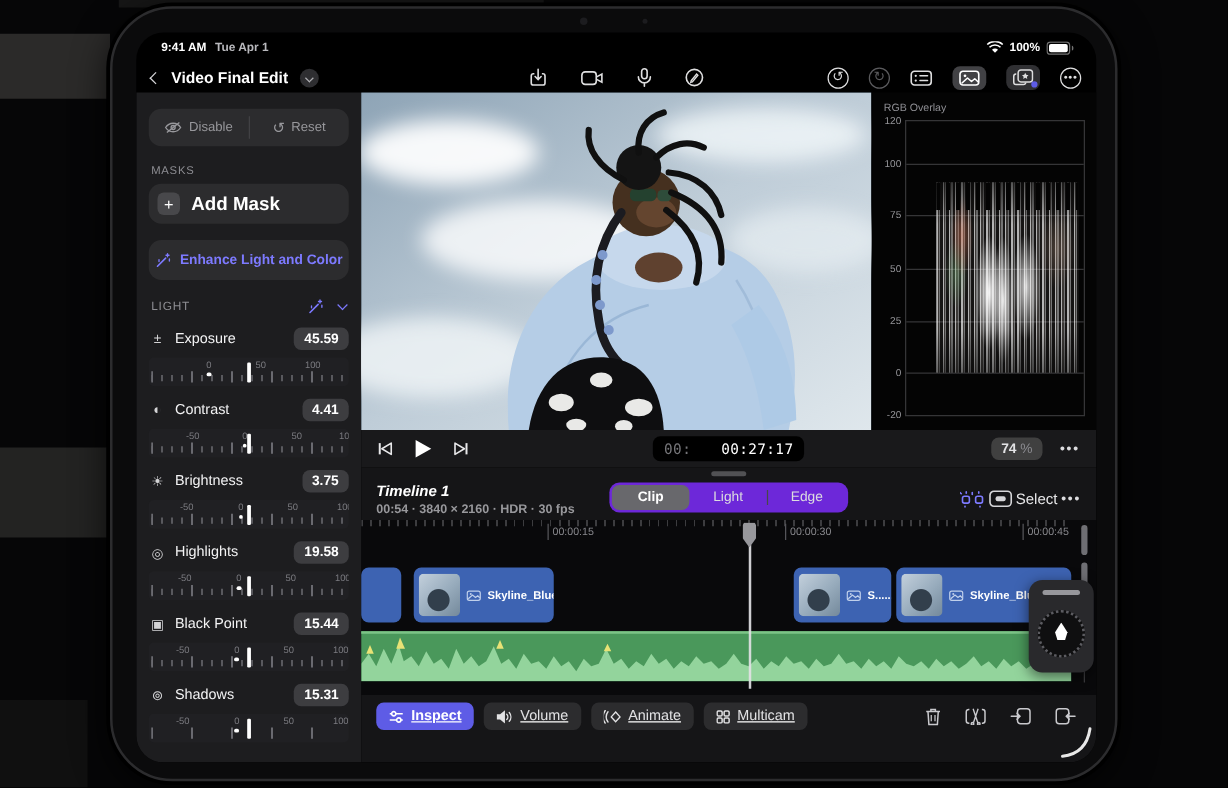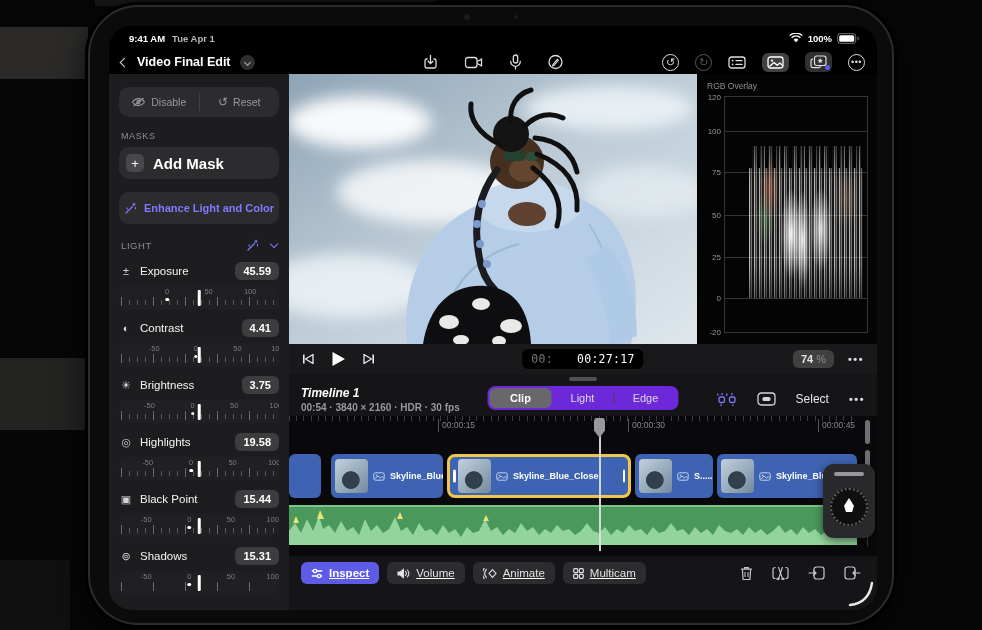--- a/index.html
+++ b/index.html
@@ -101,21 +101,21 @@
   
   .tl { position:absolute; left:180px; top:348px; width:588px; height:236px; background:#151517; }
   .drag-bar { position:absolute; left:50%; top:3px; transform:translateX(-50%); width:28px; height:4px; border-radius:2px; background:#515154; }
   .tl-head { position:absolute; left:0; top:8px; width:100%; height:34px; display:flex; align-items:center; padding:0 12px; }
   .tl-name { font-size:12px; font-weight:bold; color:#fff;font-style:italic; }
   .tl-meta { font-size:10px; color:#98989c; margin-top:2px;font-weight:bold; }
   .seg { position:absolute; left:50%; transform:translateX(-50%); top:4px; background:#6d28d9; border-radius:8px; padding:2px; display:flex; align-items:center; }
   .seg .opt { width:62px; height:20px; display:flex; align-items:center; justify-content:center; font-size:11px; color:#dcdcdf; border-radius:6px; }
   .seg .opt.active { background:#68686c; color:#fff; font-weight:bold; }
   .seg .sdiv { width:1px; height:12px; background:#47474a; }
-  .tl-head-right { margin-left:auto; display:flex; align-items:center; gap:20px; color:#e6e6e8; font-size:12px; }
+  .tl-head-right { margin-left:auto; display:flex; align-items:center; gap:3px; color:#e6e6e8; font-size:12px; }
   .track-zone { position:absolute; left:0; top:42px; width:100%; height:140px; background:#09090b; }
   .tl-ruler { position:absolute; left:0; top:42px; width:568px; height:26px; overflow:hidden; }
   .tl-ticks { position:absolute; left:0; top:0; width:100%; height:5px; background:repeating-linear-gradient(90deg,#3c3c3f 0 1px,transparent 1px 7.2px); }
   .rlab { position:absolute; top:3px; font-size:8.5px; color:#87878c; border-left:1px solid #55555a; padding-left:3px; height:13px; line-height:13px; white-space:nowrap; }
   .playhead { position:absolute; width:11px; height:20px; top:44px; background:#97979c; clip-path:polygon(12% 0,88% 0,100% 12%,100% 62%,50% 100%,0 62%,0 12%); z-index:7; }
   .ph-line { position:absolute; width:1.5px; top:62px; height:115px; background:rgba(225,225,228,.92); z-index:6; }
   .clips { position:absolute; left:0; top:80px; width:568px; height:44px; }
   .clip { position:absolute; top:0; height:44px; background:#3d63b2; border-radius:6px; display:flex; align-items:center; overflow:hidden; }
   .clip .thumb { flex:0 0 33px; height:34px; margin:0 5px 0 4px; border-radius:4px;
      background:
@@ -565,31 +565,20 @@
           <span class="thumb"></span>
           <span class="cicon">
             <svg width="12" height="9" viewBox="0 0 12 9" stroke="#d8e4f6" stroke-width="1" fill="none">
                 <rect x=".8" y=".8" width="10.4" height="7.4" rx="1.6"></rect>
                 <circle cx="3.6" cy="3.2" r=".8" fill="#d8e4f6" stroke="none"></circle>
                 <path d="M1.6 7 5 4l2.4 2 1.8-1.4 1.6 1.6"></path>
               </svg>
           </span>
           <span class="clabel">Skyline_Blue_Wide</span>
         </div>
-        <div class="clip selected" style="left:158px;width:184px;">
-          <span class="thumb" style="margin-left:8px;"></span>
-          <span class="cicon">
-            <svg width="12" height="9" viewBox="0 0 12 9" stroke="#d8e4f6" stroke-width="1" fill="none">
-                <rect x=".8" y=".8" width="10.4" height="7.4" rx="1.6"></rect>
-                <circle cx="3.6" cy="3.2" r=".8" fill="#d8e4f6" stroke="none"></circle>
-                <path d="M1.6 7 5 4l2.4 2 1.8-1.4 1.6 1.6"></path>
-              </svg>
-          </span>
-          <span class="clabel">Skyline_Blue_Close</span>
-        </div>
         <div class="clip" style="left:346px;width:78px;">
           <span class="thumb"></span>
           <span class="cicon">
             <svg width="12" height="9" viewBox="0 0 12 9" stroke="#d8e4f6" stroke-width="1" fill="none">
                 <rect x=".8" y=".8" width="10.4" height="7.4" rx="1.6"></rect>
                 <circle cx="3.6" cy="3.2" r=".8" fill="#d8e4f6" stroke="none"></circle>
                 <path d="M1.6 7 5 4l2.4 2 1.8-1.4 1.6 1.6"></path>
               </svg>
           </span>
           <span class="clabel">S......</span>

